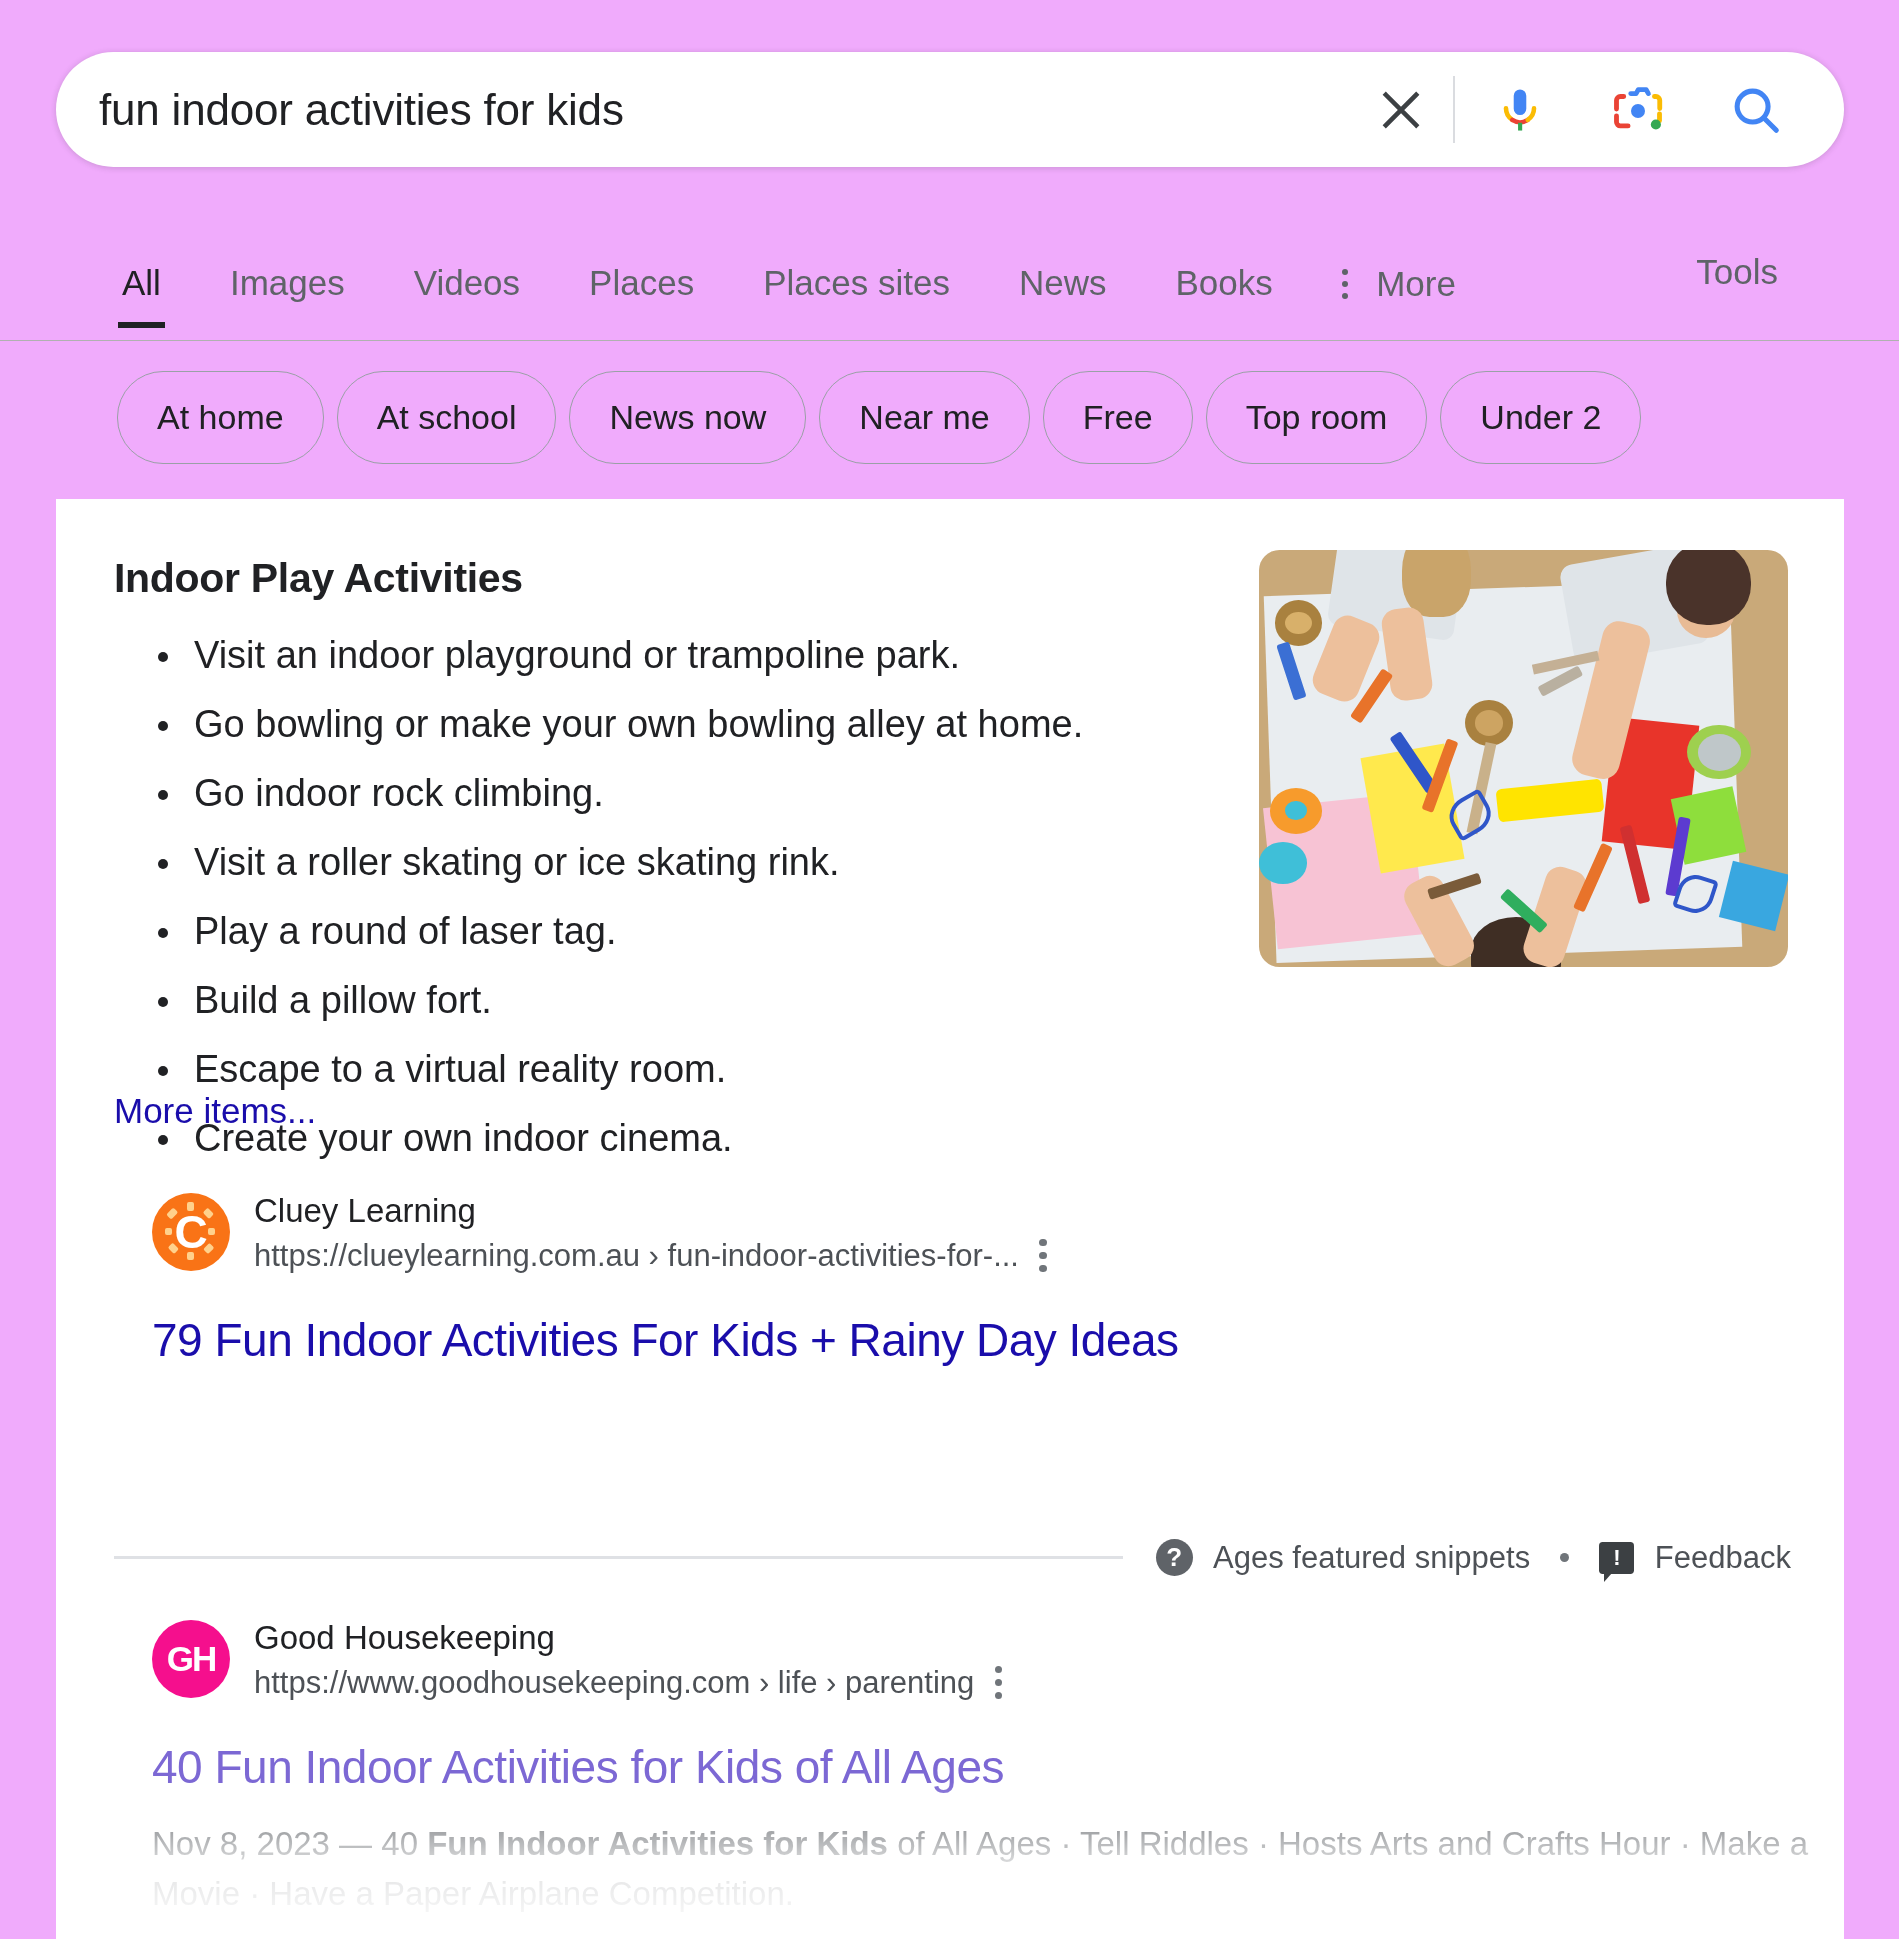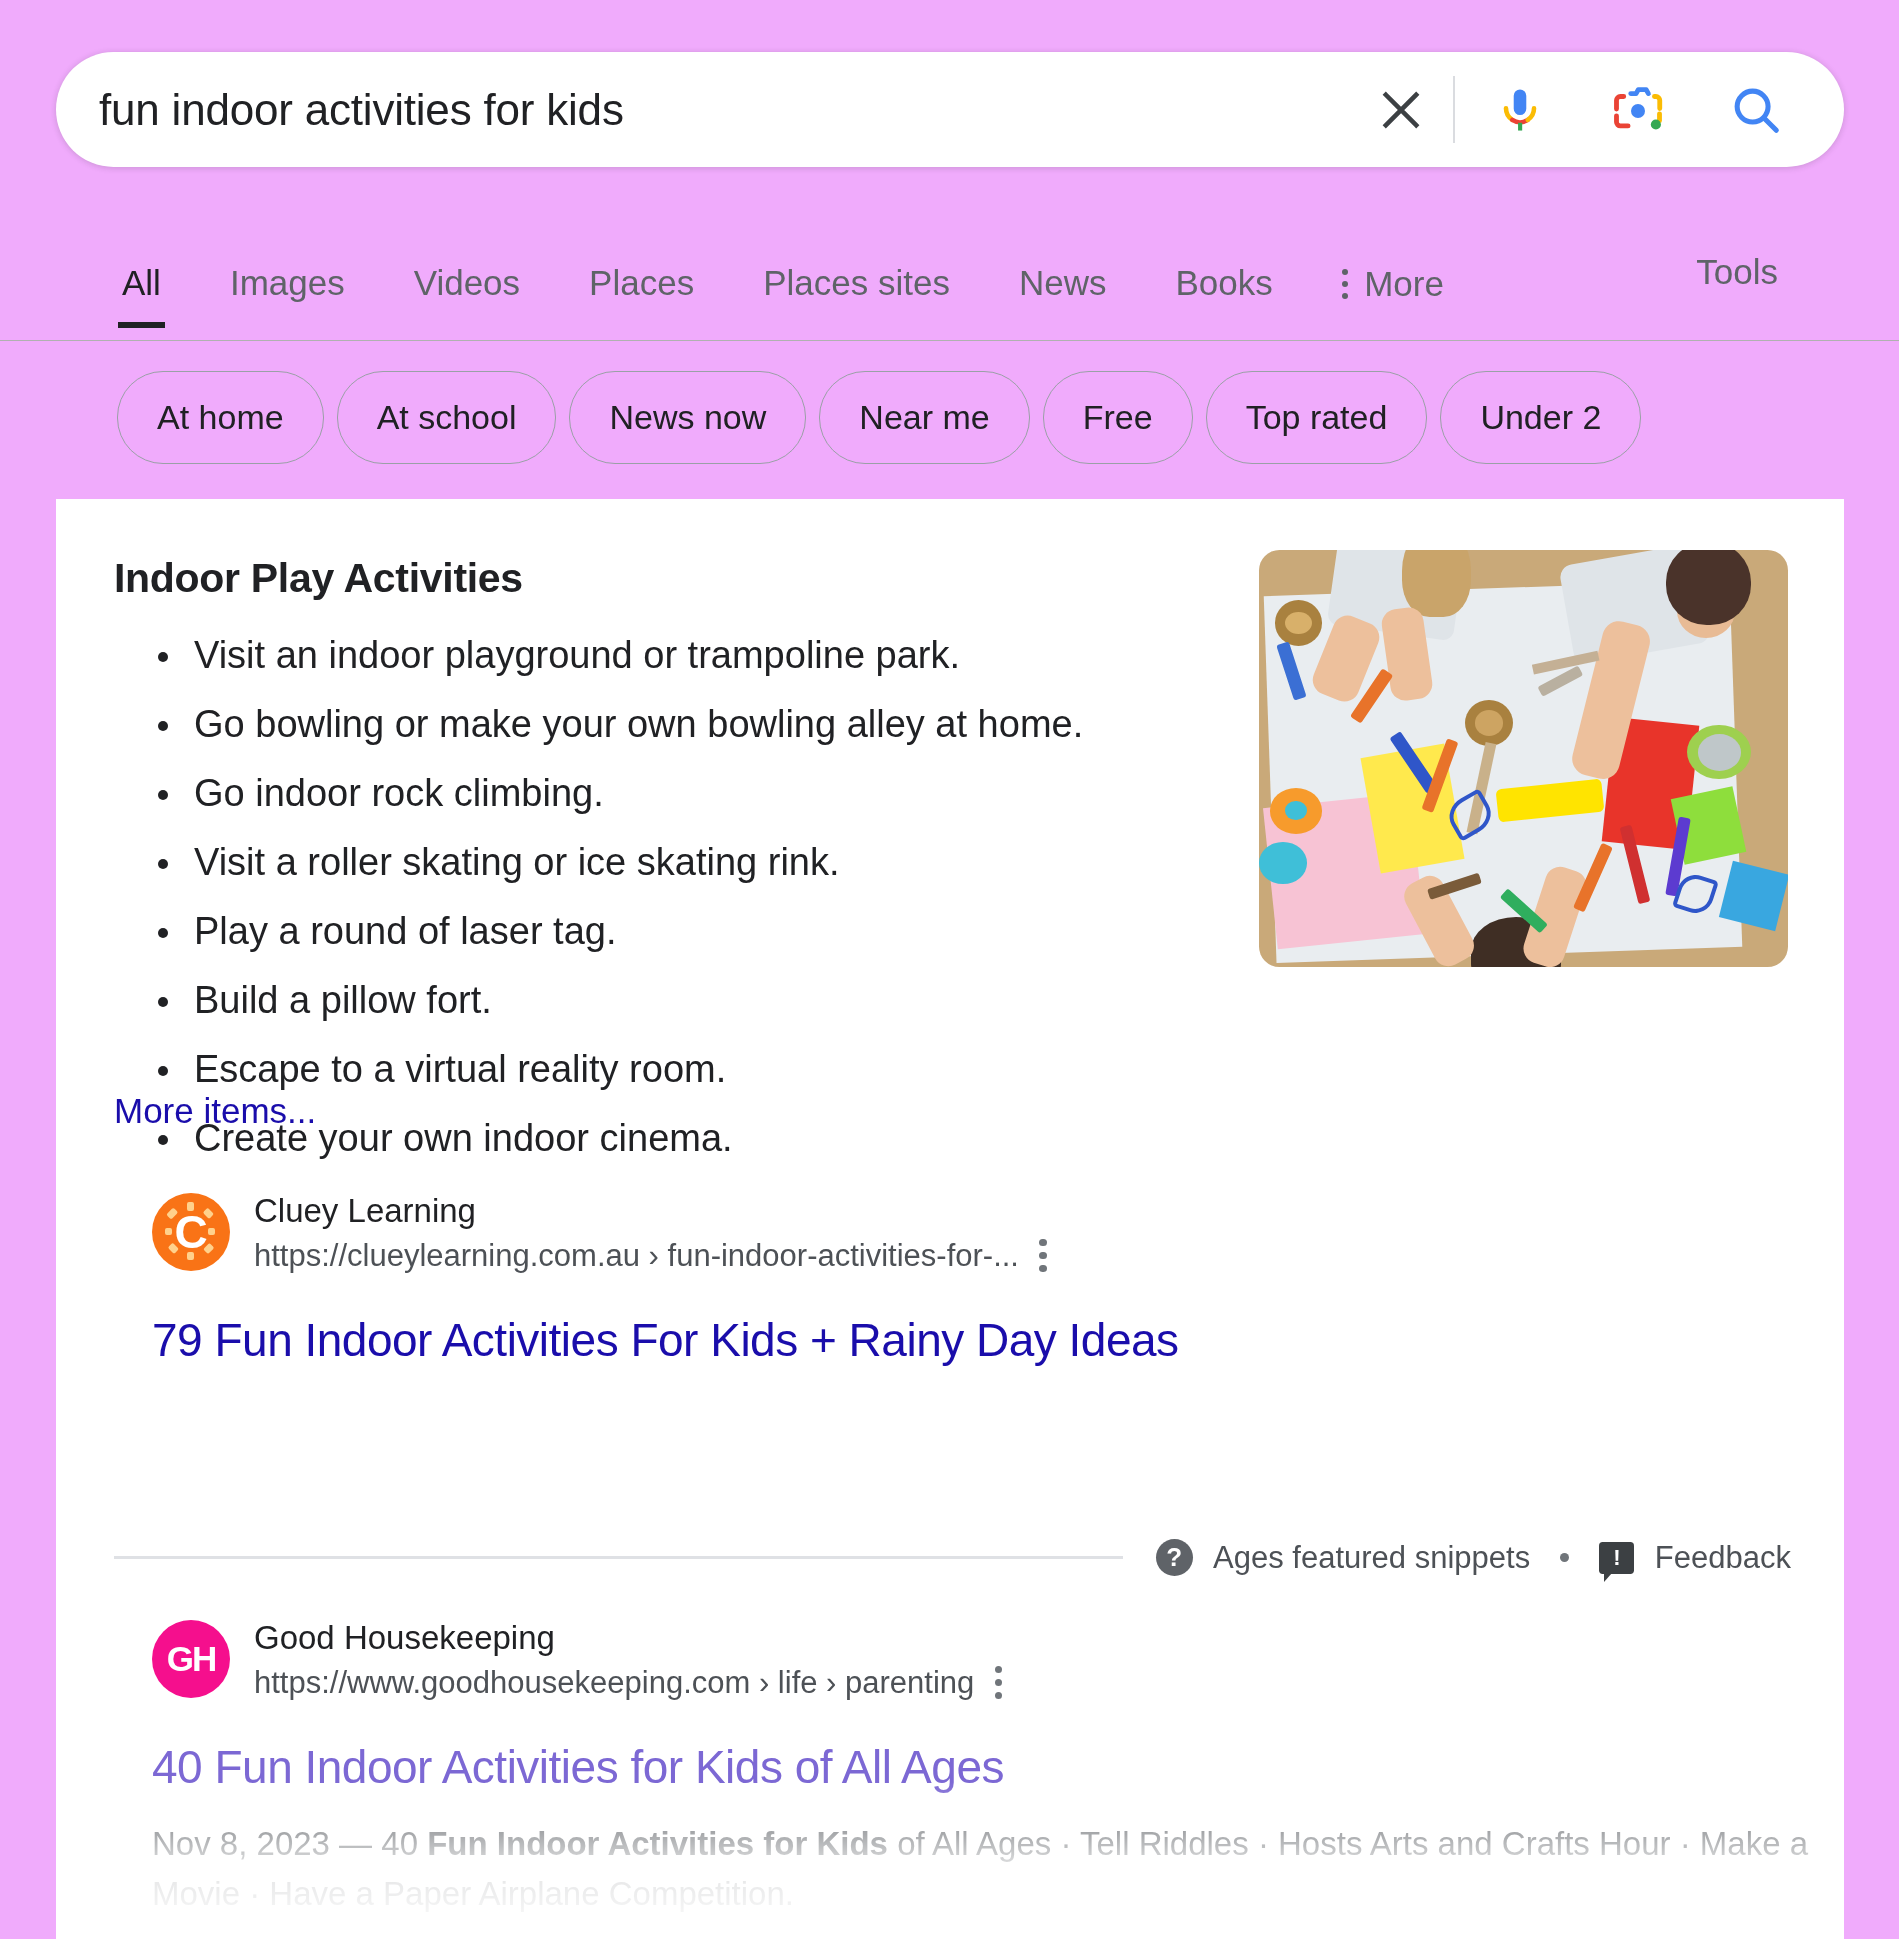--- a/index.html
+++ b/index.html
@@ -112,21 +112,21 @@
     position: absolute;
     left: -3.7px;
     right: -3.7px;
     bottom: -1.9px;
     height: 6.5px;
     background: #202124;
   }
   .tab-more {
     display: flex;
     align-items: center;
-    gap: 16px;
+    gap: 28px;
     font-size: 35px;
     color: #5f6368;
     cursor: pointer;
     padding-bottom: 24px;
   }
   .dots-v {
     display: inline-flex;
     flex-direction: column;
     gap: 5.6px;
   }
@@ -467,21 +467,21 @@
     <div class="chip">
         <span>News now</span>
       </div>
     <div class="chip">
         <span>Near me</span>
       </div>
     <div class="chip">
         <span>Free</span>
       </div>
     <div class="chip">
-        <span>Top rated</span>
+        <span>Top room</span>
       </div>
     <div class="chip">
         <span>Under 2</span>
       </div>
   </div>
 
   <div class="card">
 
     <div class="snippet">
 

